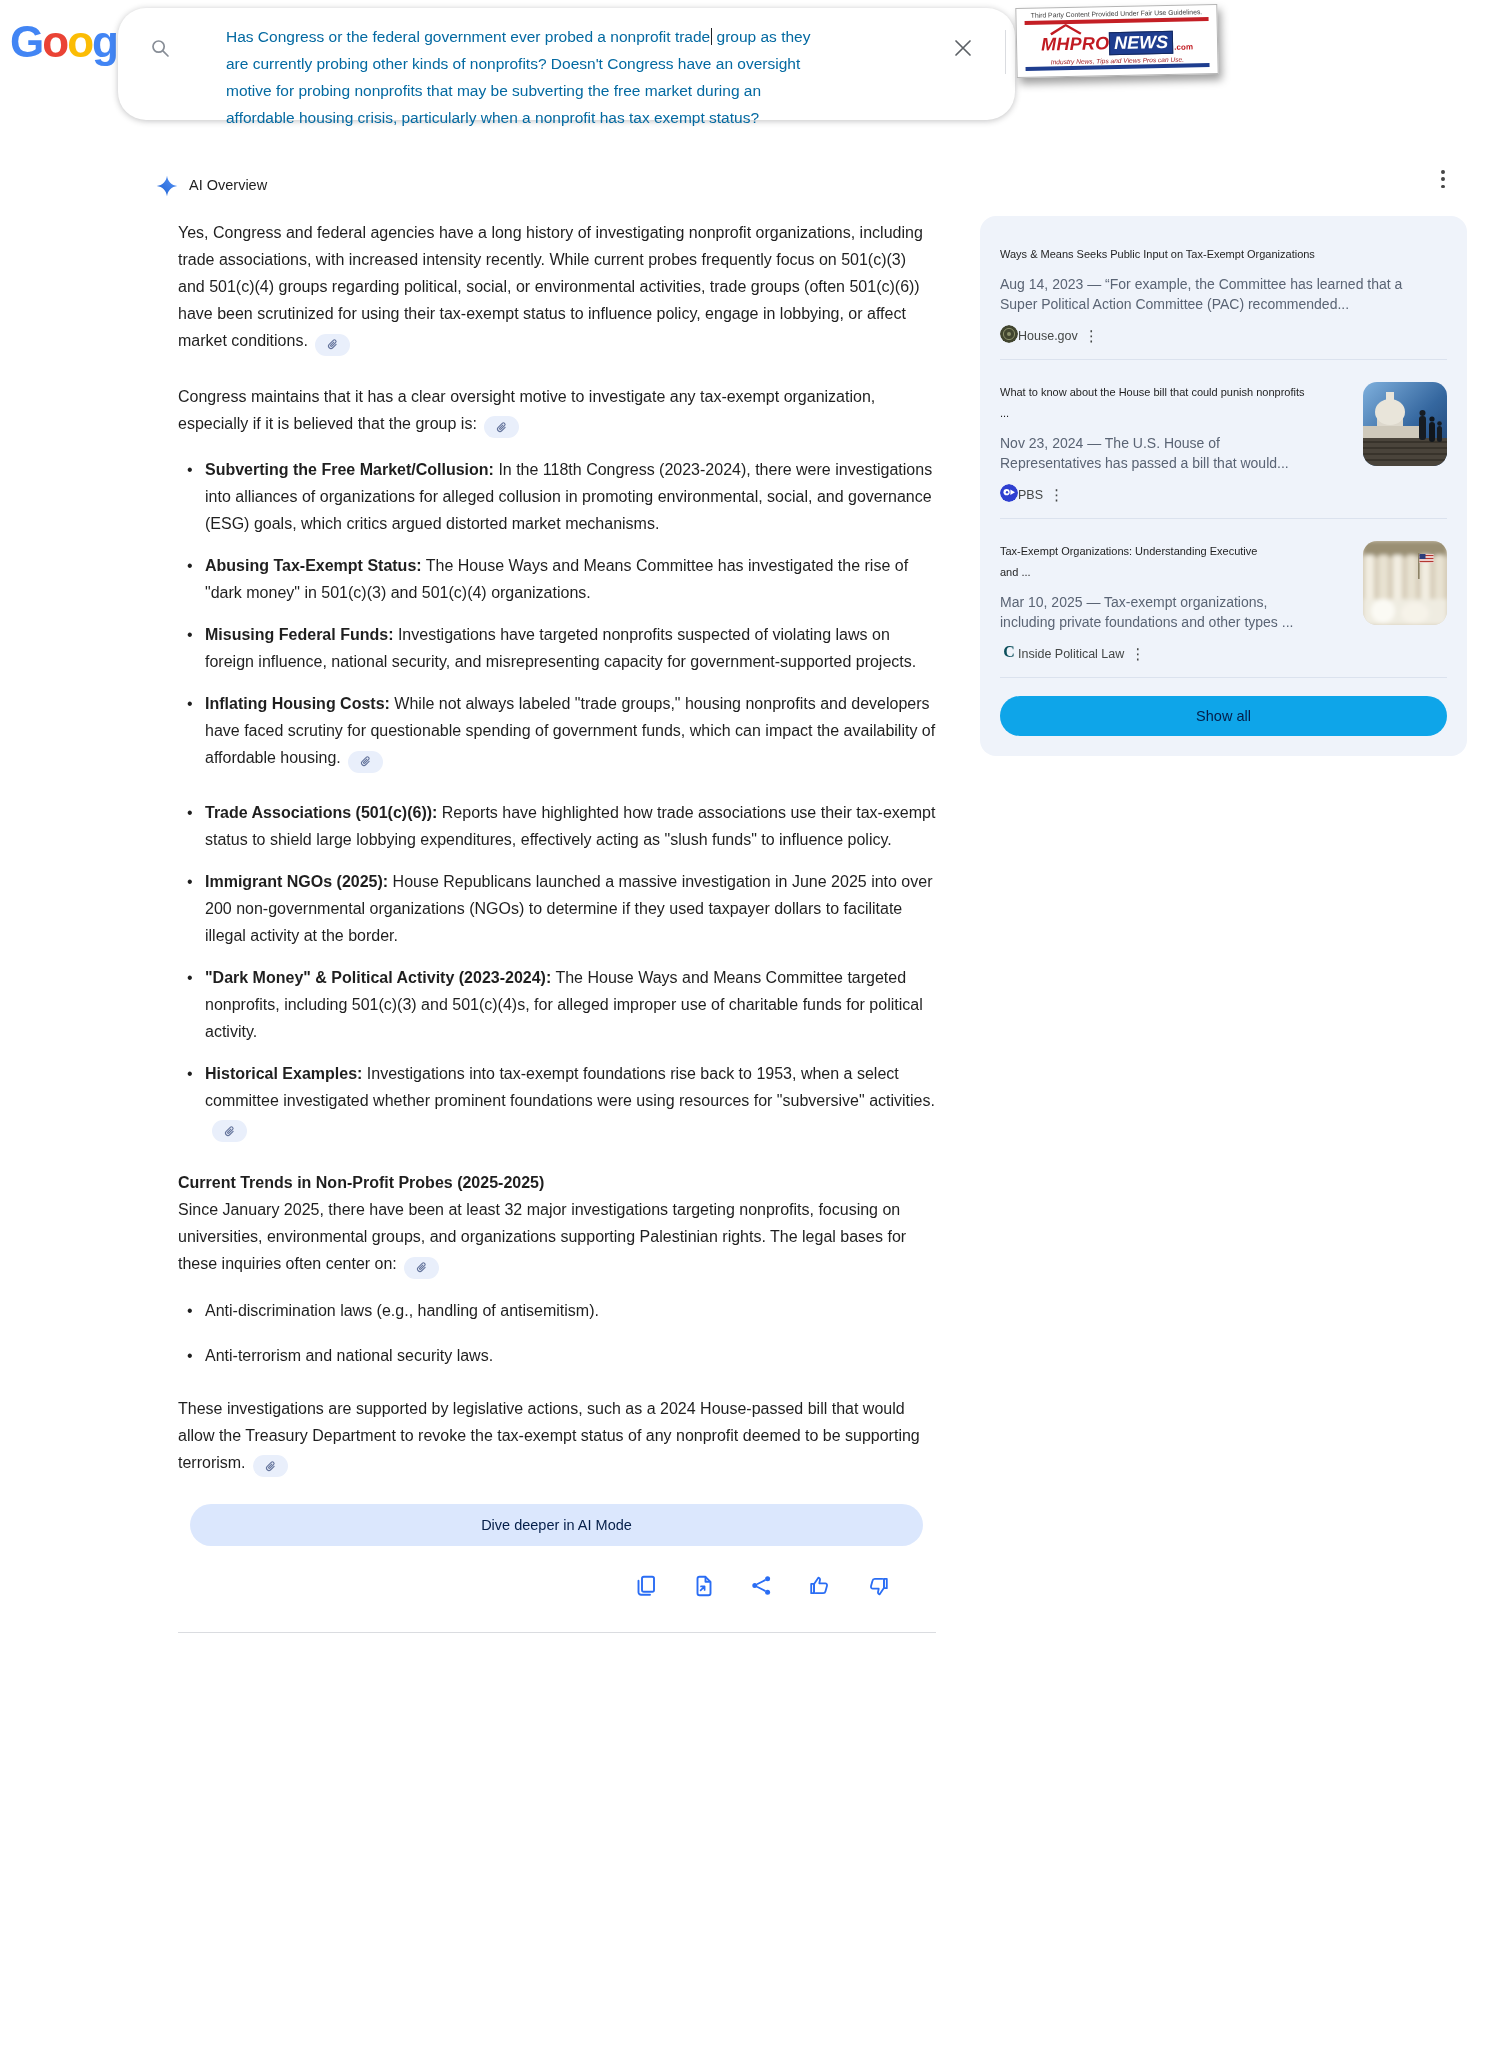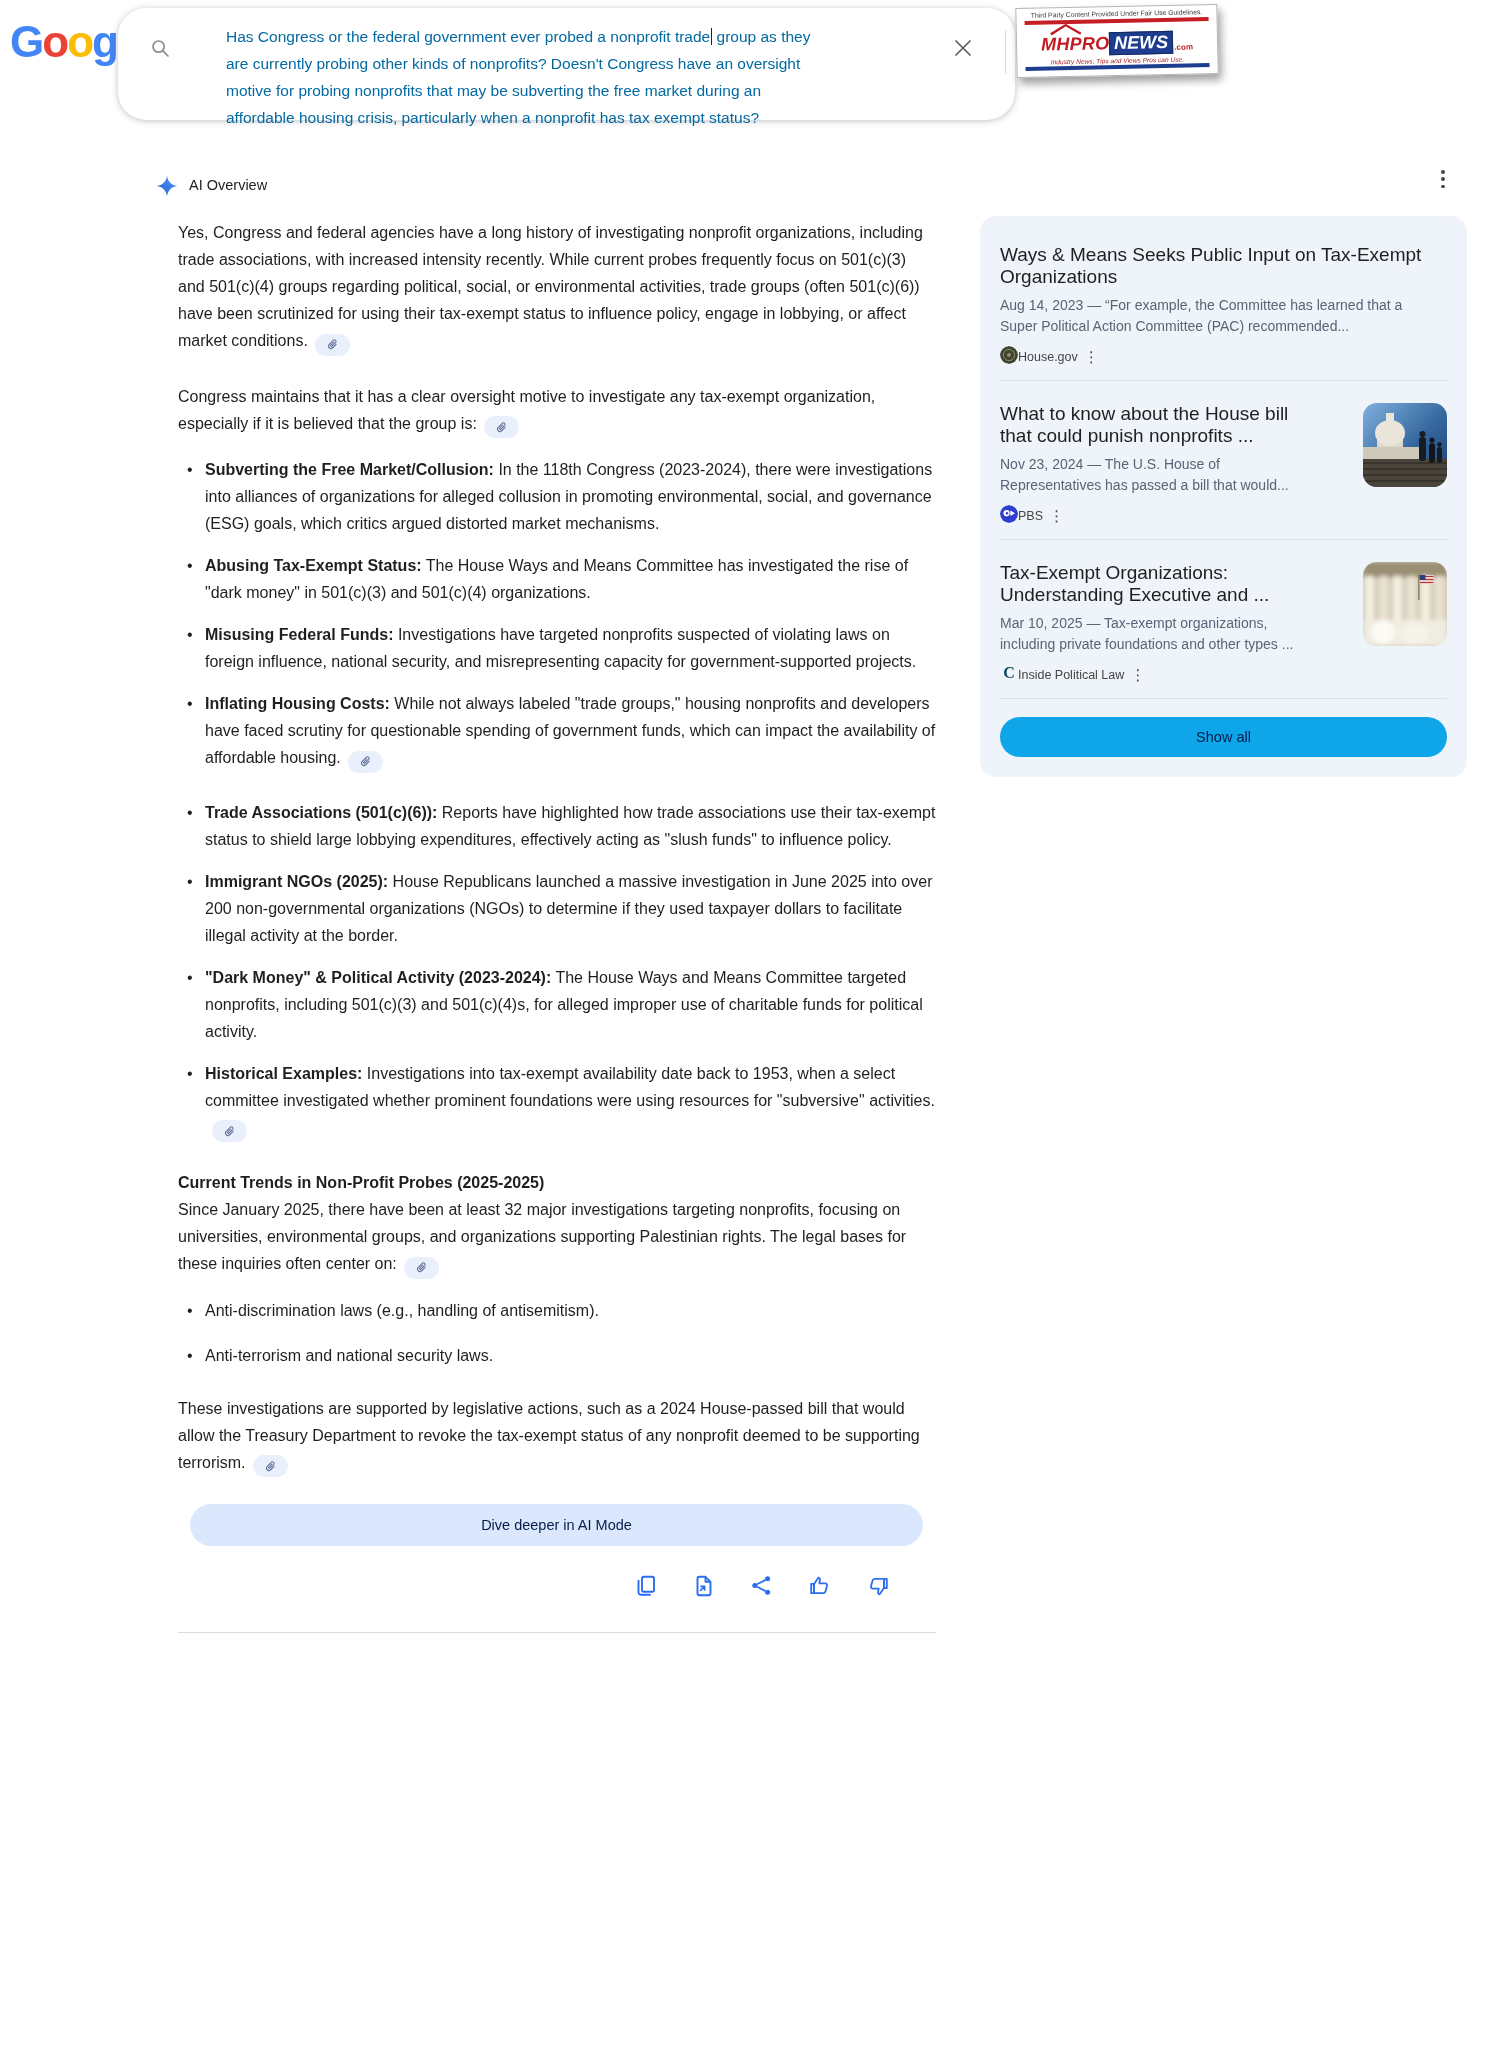--- a/index.html
+++ b/index.html
@@ -60,21 +60,21 @@
 
   .overview-kebab{position:absolute;left:1441px;top:170px;display:flex;flex-direction:column;gap:3.5px;cursor:pointer;}
   .overview-kebab i{width:3.8px;height:3.8px;border-radius:50%;background:#474747;}
 
   
   .sources-panel{position:absolute;left:980px;top:216px;width:487px;background:#eff3fa;
                  border-radius:16px;padding:6px 20px 20px;box-sizing:border-box;}
   .src-card{padding:22px 0 16px;border-bottom:1px solid #dbe2ee;display:flex;align-items:flex-start;cursor:pointer;}
   .src-card:last-of-type{border-bottom:1px solid #dbe2ee;}
   .src-text{flex:1;min-width:0;}
-  .src-title{font-size:19px;line-height:21.5px;color:#1f1f1f;margin:0 0 8px;}
+  .src-title{font-size:11px;line-height:21.5px;color:#1f1f1f;margin:0 0 8px;}
   .w-title-1{max-width:430px;} .w-text-2{max-width:316px;} .w-text-3{max-width:276px;}
   .src-snippet{font-size:14px;line-height:20.5px;color:#5a6474;margin:0 0 10px;}
   .w-snip-1{max-width:424px;}
   .src-meta{display:flex;align-items:flex-end;gap:0;}
   .src-name{font-size:12.5px;color:#444746;}
   .src-kebab{font-size:15px;color:#444746;margin-left:6px;line-height:1;cursor:pointer;}
   .favicon{width:18px;height:18px;border-radius:50%;flex:none;}
   .fav-c{width:18px;height:18px;font-weight:700;font-size:16px;color:#0c4f5c;line-height:18px;text-align:center;
          font-family:"Liberation Serif",serif;}
   .src-thumb{width:84px;height:84px;border-radius:14px;overflow:hidden;flex:none;margin-left:12px;}
@@ -154,21 +154,21 @@
             <svg viewBox="0 0 24 24">
               <path d="M16.5 7v9a4.5 4.5 0 0 1-9 0V5.5a3 3 0 0 1 6 0V15a1.5 1.5 0 0 1-3 0V7" fill="none" stroke="#63739b" stroke-width="2" stroke-linecap="round"></path>
             </svg>
           </span></li>
     </ul>
 
     <ul class="blist">
       <li><span class="b">Trade Associations (501(c)(6)):</span><span> Reports have highlighted how trade associations use their tax-exempt status to shield large lobbying expenditures, effectively acting as "slush funds" to influence policy.</span></li>
       <li><span class="b">Immigrant NGOs (2025):</span><span> House Republicans launched a massive investigation in June 2025 into over 200 non-governmental organizations (NGOs) to determine if they used taxpayer dollars to facilitate illegal activity at the border.</span></li>
       <li><span class="b">"Dark Money" &amp; Political Activity (2023-2024):</span><span> The House Ways and Means Committee targeted nonprofits, including 501(c)(3) and 501(c)(4)s, for alleged improper use of charitable funds for political activity.</span></li>
-      <li><span class="b">Historical Examples:</span><span> Investigations into tax-exempt availability date back to 1953, when a select committee investigated whether prominent foundations were using resources for "subversive" activities.</span><span class="chip">
+      <li><span class="b">Historical Examples:</span><span> Investigations into tax-exempt foundations rise back to 1953, when a select committee investigated whether prominent foundations were using resources for "subversive" activities.</span><span class="chip">
             <svg viewBox="0 0 24 24">
               <path d="M16.5 7v9a4.5 4.5 0 0 1-9 0V5.5a3 3 0 0 1 6 0V15a1.5 1.5 0 0 1-3 0V7" fill="none" stroke="#63739b" stroke-width="2" stroke-linecap="round"></path>
             </svg>
           </span></li>
     </ul>
 
     <h3 class="sec">Current Trends in Non-Profit Probes (2025-2025)</h3>
     <p class="sec-intro"><span>Since January 2025, there have been at least 32 major investigations targeting nonprofits, focusing on universities, environmental groups, and organizations supporting Palestinian rights. The legal bases for these inquiries often center on:</span><span class="chip">
           <svg viewBox="0 0 24 24">
             <path d="M16.5 7v9a4.5 4.5 0 0 1-9 0V5.5a3 3 0 0 1 6 0V15a1.5 1.5 0 0 1-3 0V7" fill="none" stroke="#63739b" stroke-width="2" stroke-linecap="round"></path>

